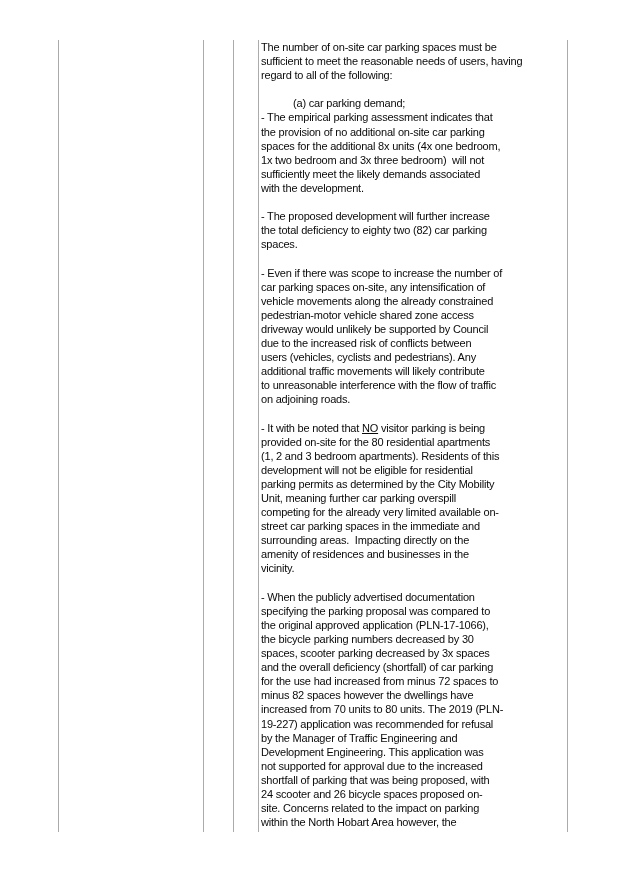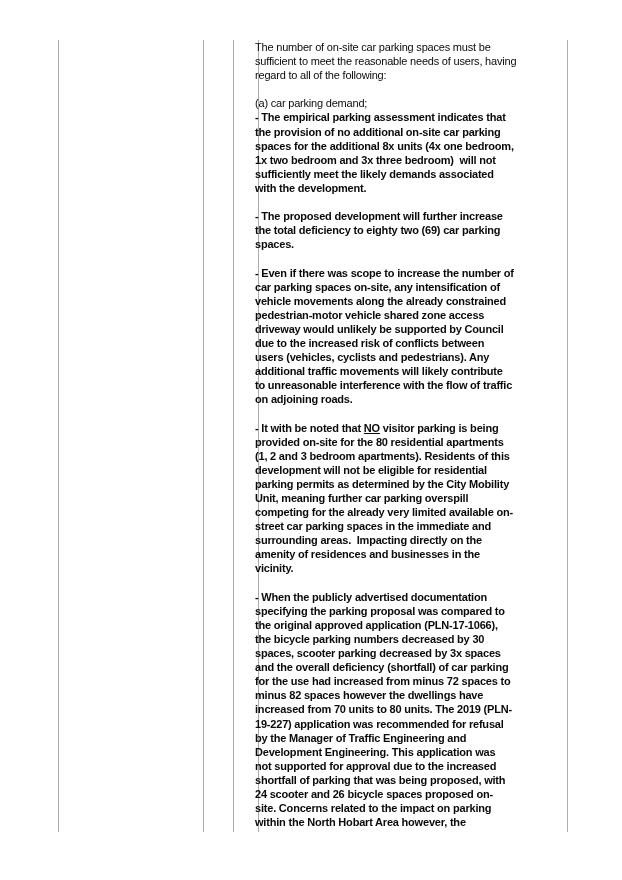--- a/index.html
+++ b/index.html
@@ -21,36 +21,36 @@
     width: 1px;
     background: #ababab;
   }
   .vline.l1 { left: 58px; }
   .vline.l2 { left: 203px; }
   .vline.l3 { left: 233px; }
   .vline.l4 { left: 258px; }
   .vline.l5 { left: 567px; }
   .text-cell {
     position: absolute;
-    left: 255px;
+    left: 261px;
     top: 40px;
     width: 306px;
     font-family: "Liberation Sans", sans-serif;
     font-size: 11px;
     line-height: 14.1px;
     letter-spacing: -0.2px;
     color: #0a0a0a;
   }
   .para {
     margin: 0 0 14.1px 0;
     white-space: pre;
   }
-  .para.nogap { margin-bottom: 0; }
+  .para.nogap { margin-bottom: 0; margin-left: 32px; }
   .para.last { margin-bottom: 1px; }
-  .bold { font-weight: bold; }
+  .bold { font-weight: normal; }
   u { text-decoration: underline; }
 </style>
 </head>
 <body>
 
 <div class="page">
   <div class="vline l1"></div>
   <div class="vline l2"></div>
   <div class="vline l3"></div>
   <div class="vline l4"></div>
@@ -61,21 +61,21 @@
 sufficient to meet the reasonable needs of users, having
 regard to all of the following:</p>
     <p class="para nogap">(a) car parking demand;</p>
     <p class="para bold">- The empirical parking assessment indicates that
 the provision of no additional on-site car parking
 spaces for the additional 8x units (4x one bedroom,
 1x two bedroom and 3x three bedroom)  will not
 sufficiently meet the likely demands associated
 with the development.</p>
     <p class="para bold">- The proposed development will further increase
-the total deficiency to eighty two (69) car parking
+the total deficiency to eighty two (82) car parking
 spaces.</p>
     <p class="para bold">- Even if there was scope to increase the number of
 car parking spaces on-site, any intensification of
 vehicle movements along the already constrained
 pedestrian-motor vehicle shared zone access
 driveway would unlikely be supported by Council
 due to the increased risk of conflicts between
 users (vehicles, cyclists and pedestrians). Any
 additional traffic movements will likely contribute
 to unreasonable interference with the flow of traffic

